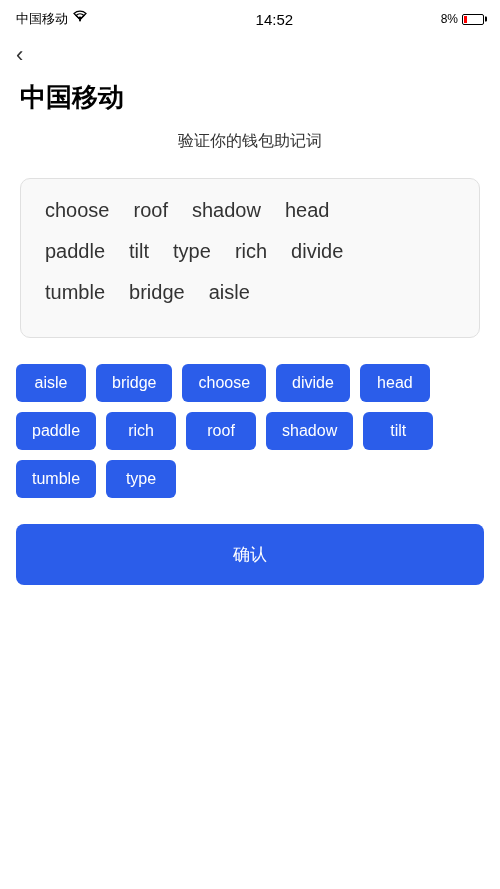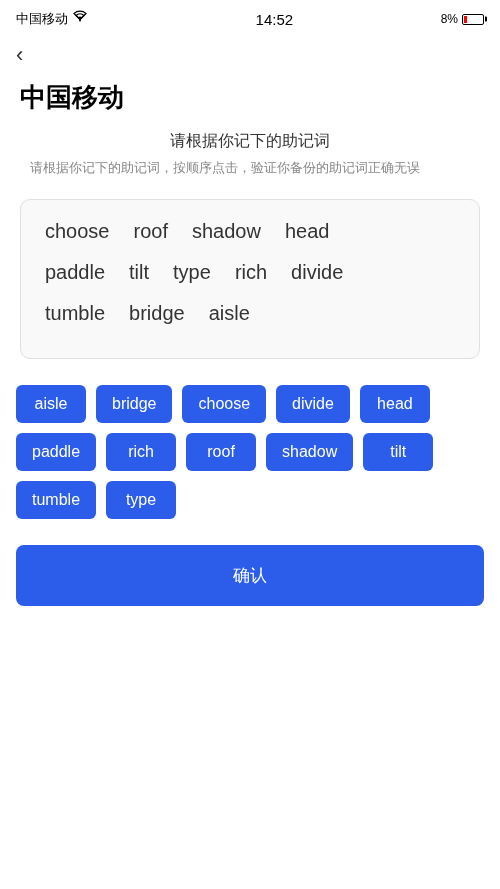--- a/index.html
+++ b/index.html
@@ -160,22 +160,21 @@
 </div>
 
 
 <div class="back-btn">‹</div>
 
 
 <div class="page-title">中国移动</div>
 
 
 <div class="section-header">
-  <div class="section-title">请根据你记下的助记词</div>
-  <div class="section-desc">请根据你记下的助记词，按顺序点击，验证你备份的助记词正确无误</div>
+  <div class="section-title">验证你的钱包助记词</div>
 </div>
 
 
 <div class="word-display">
   <div class="word-display-row">
 
   <span class="display-word">choose</span>
       <span class="display-word">roof</span>
       <span class="display-word">shadow</span>
       <span class="display-word">head</span>

